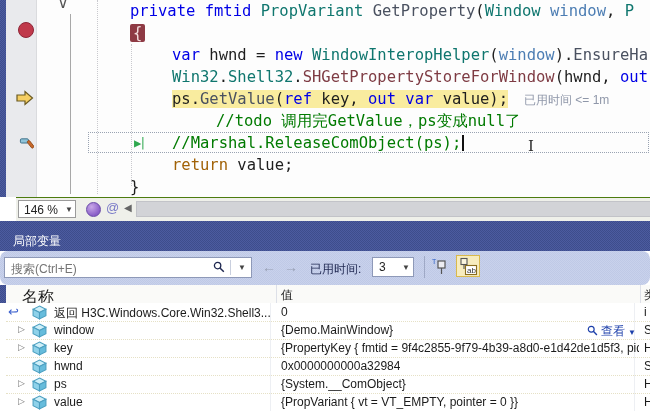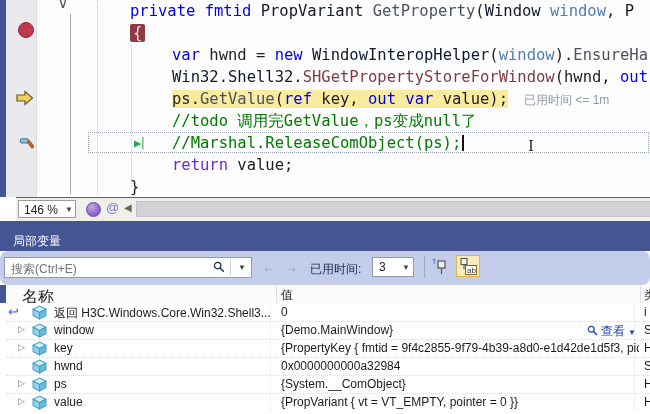--- a/index.html
+++ b/index.html
@@ -23,22 +23,22 @@
   .hammer{position:absolute;left:13px;top:136px;}
   .outline-chevron{position:absolute;left:52px;top:-6px;width:22px;text-align:center;
                    color:#555;font-size:15px;}
   .outline-line{position:absolute;left:70px;top:14px;width:1px;height:180px;background:#A8A8A8;}
   .indent-guide{position:absolute;width:0;border-left:1px dotted #C9C9CE;}
   .ig1{left:97px;top:0;height:194px;}
   .ig2{left:131px;top:44px;height:142px;}
   .code{position:absolute;left:0;top:0;width:650px;
         font-family:"DejaVu Sans Mono",monospace;font-size:15.5px;}
   .code-line{position:relative;height:22px;line-height:22px;white-space:pre;}
-  .tk-kw{color:#0000E6}.tk-ty{color:#0f172a}.tk-me{color:#4A5160}.tk-mr{color:#7E3B43}
-  .tk-pa{color:#4C7DB3}.tk-pl{color:#1E1E1E}.tk-cm{color:#007A00}.tk-ret{color:#6d28d9}
+  .tk-kw{color:#0000E6}.tk-ty{color:#0f766e}.tk-me{color:#4A5160}.tk-mr{color:#7E3B43}
+  .tk-pa{color:#4C7DB3}.tk-pl{color:#1E1E1E}.tk-cm{color:#007A00}.tk-ret{color:#a16207}
   .tk-bp{background:#8E3A44;color:#F2DCDC;padding:0 3px;border-radius:2px;}
   .hl-yellow{background:#F9EC9F;}
   .perf-tip{font-family:"Liberation Sans",sans-serif;font-size:12px;color:#8F97A9;margin-left:16px;}
   .caret-box{position:absolute;left:88px;right:1px;top:0;bottom:1px;border:1px dotted #9AA3B2;}
   .run-glyph{position:absolute;left:134px;top:0;color:#2FA84F;font-size:12px;letter-spacing:-2px;}
   .caret{display:inline-block;width:1.5px;height:16px;background:#111;vertical-align:-3px;margin-left:1px;}
   .ibeam{position:absolute;left:528px;top:137px;font-family:"DejaVu Serif",serif;
          font-size:15px;color:#2A2A2A;}
   
   .status-bar{position:absolute;left:16px;top:197px;width:650px;height:24px;background:#EFF0EA;border-top:1px solid #4d7c0f;}
@@ -114,21 +114,21 @@
     <div class="outline-chevron">∨</div>
     <div class="outline-line"></div>
     <div class="indent-guide ig1"></div>
     <div class="indent-guide ig2"></div>
     <div class="code" id="code-lines">
         <div class="code-line" style="padding-left: 130px;"><span class="tk-kw">private fmtid </span><span class="tk-ty">PropVariant</span><span class="tk-pl"> </span><span class="tk-me">GetProperty</span><span class="tk-pl">(</span><span class="tk-ty">Window</span><span class="tk-pl"> </span><span class="tk-pa">window</span><span class="tk-pl">, </span><span class="tk-ty">P</span></div>
         <div class="code-line" style="padding-left: 130px;"><span class="tk-bp">{</span></div>
         <div class="code-line" style="padding-left: 172px;"><span class="tk-kw">var</span><span class="tk-pl"> hwnd = </span><span class="tk-kw">new</span><span class="tk-pl"> </span><span class="tk-ty">WindowInteropHelper</span><span class="tk-pl">(</span><span class="tk-pa">window</span><span class="tk-pl">).</span><span class="tk-me">EnsureHa</span></div>
         <div class="code-line" style="padding-left: 172px;"><span class="tk-ty">Win32</span><span class="tk-pl">.</span><span class="tk-ty">Shell32</span><span class="tk-pl">.</span><span class="tk-mr">SHGetPropertyStoreForWindow</span><span class="tk-pl">(hwnd, </span><span class="tk-kw">out</span><span class="tk-pl"> </span></div>
         <div class="code-line" style="padding-left: 172px;"><span class="hl-yellow"><span class="tk-pl">ps.</span><span class="tk-me">GetValue</span><span class="tk-pl">(</span><span class="tk-kw">ref</span><span class="tk-pl"> key, </span><span class="tk-kw">out</span><span class="tk-pl"> </span><span class="tk-kw">var</span><span class="tk-pl"> value);</span></span><span class="perf-tip">已用时间 &lt;= 1m</span></div>
-        <div class="code-line" style="padding-left: 172px;"><span class="tk-cm">//todo 调用完GetValue，ps变成null了</span></div>
+        <div class="code-line" style="padding-left: 172px; margin-left: 44px;"><span class="tk-cm">//todo 调用完GetValue，ps变成null了</span></div>
         <div class="code-line" style="padding-left: 172px;"><div class="caret-box"></div><span class="run-glyph">▶|</span><span class="tk-cm">//Marshal.ReleaseComObject(ps);</span><span class="caret"></span></div>
         <div class="code-line" style="padding-left: 172px;"><span class="tk-ret">return</span><span class="tk-pl"> value;</span></div>
         <div class="code-line" style="padding-left: 130px;"><span class="tk-pl">}</span></div>
       </div>
     <div class="ibeam">I</div>
   </div>
 
   <div class="status-bar">
     <div class="zoom-box">
       <span>146 %</span>

